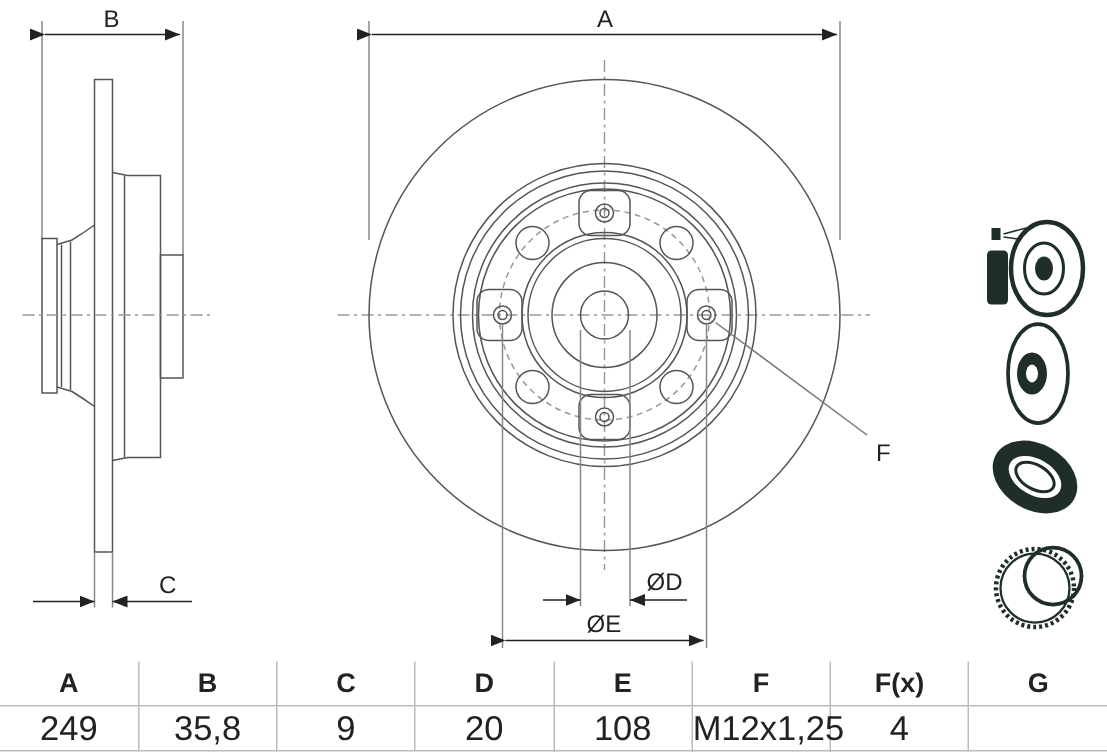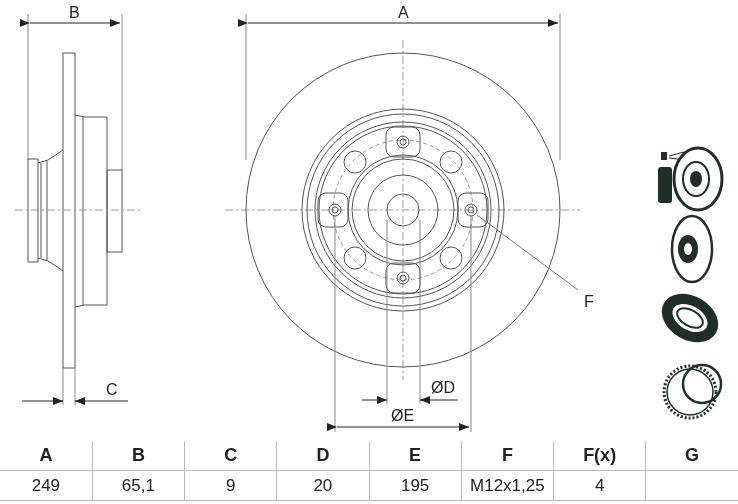--- a/index.html
+++ b/index.html
@@ -1,20 +1,20 @@
 <!DOCTYPE html>
 <html><head>
 <meta charset="utf-8">
 <style>
   html,body{margin:0;padding:0;background:#fff;}
   body{width:738px;height:504px;position:relative;overflow:hidden;font-family:"Liberation Sans",sans-serif;}
   svg.drawing{position:absolute;left:0;top:0;}
   .lbl{font-family:"Liberation Sans",sans-serif;font-size:16px;fill:#222;}
   table.spec{position:absolute;left:0;top:441px;width:738px;border-collapse:collapse;table-layout:fixed;}
-  table.spec td{border:1px solid #bbb;text-align:center;color:#222;font-size:17px;height:29px;padding:0;}
+  table.spec td{border:1px solid #bbb;text-align:center;color:#222;font-size:23px;height:29px;padding:0;}
   table.spec tr.head td{font-weight:bold;font-size:18px;}
   table.spec tr:first-child td{border-top:none;}
   table.spec td:first-child{border-left:none;}
   table.spec td:last-child{border-right:none;}
 </style>
 </head>
 <body>
 
 <svg class="drawing" width="738" height="440" viewBox="0 0 738 440">
   <defs>
@@ -127,22 +127,22 @@
     <td>B</td>
     <td>C</td>
     <td>D</td>
     <td>E</td>
     <td>F</td>
     <td>F(x)</td>
     <td>G</td>
   </tr>
   <tr>
     <td>249</td>
-    <td>65,1</td>
+    <td>35,8</td>
     <td>9</td>
     <td>20</td>
-    <td>195</td>
+    <td>108</td>
     <td>M12x1,25</td>
     <td>4</td>
     <td></td>
   </tr>
 </tbody>
   </table>
 
 </body></html>

